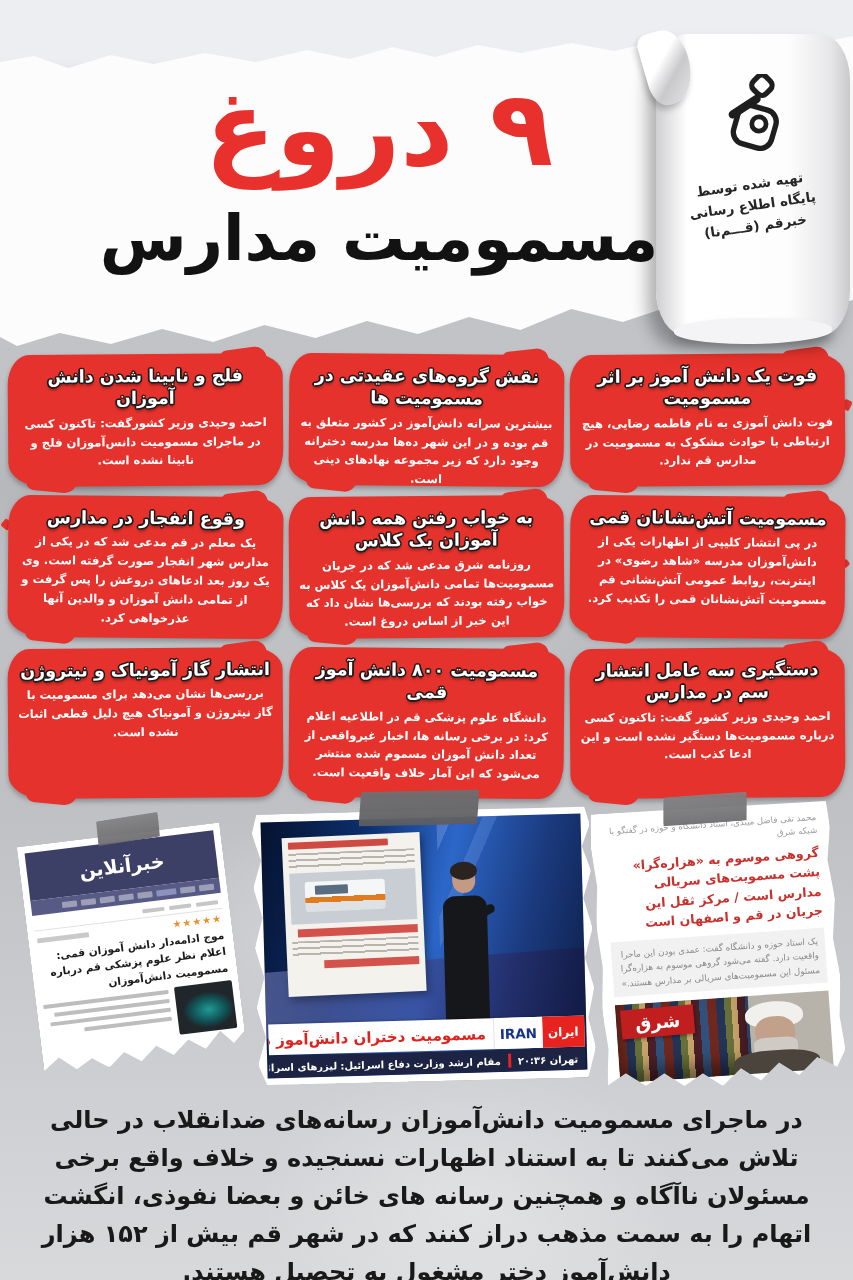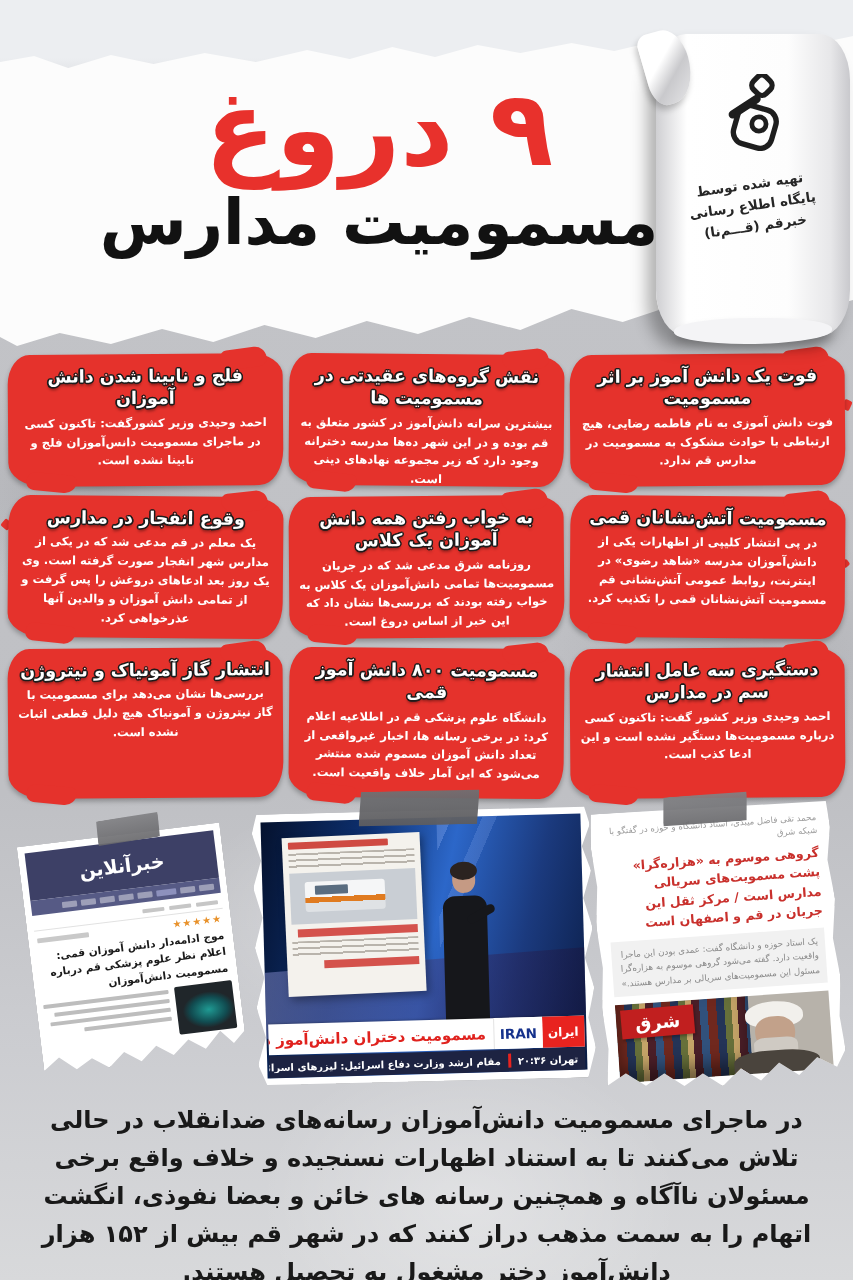--- a/index.html
+++ b/index.html
@@ -16,21 +16,21 @@
   }
   
   .paper{
     position:absolute;top:0;left:0;right:0;height:352px;background:#fcfcfc;z-index:2;
     filter:drop-shadow(0 6px 7px rgba(0,0,0,.32));
     clip-path:polygon(0 62px,4% 56px,8% 68px,13% 55px,18% 64px,24% 53px,30% 62px,36% 50px,41% 59px,46% 47px,51% 57px,56% 45px,61% 53px,67% 43px,72% 51px,77% 41px,83% 49px,89% 39px,95% 45px,100% 36px,
       100% 300px,95% 312px,90% 299px,85% 318px,79% 305px,73% 322px,67% 309px,61% 330px,55% 317px,49% 334px,43% 321px,37% 338px,31% 325px,25% 342px,19% 329px,13% 344px,7% 333px,2% 346px,0 337px);
   }
   .title-wrap{position:absolute;top:76px;left:25px;right:120px;text-align:center;z-index:3;}
   .title-1{font-size:104px;font-weight:bold;color:#e8312c;line-height:1.02;letter-spacing:1px;}
-  .title-2{font-size:63px;font-weight:bold;color:#121212;line-height:1.1;margin-top:6px;}
+  .title-2{font-size:63px;font-weight:bold;color:#121212;line-height:1.1;margin-top:22px;}
   
   .scroll{
     position:absolute;top:34px;right:3px;width:194px;height:302px;z-index:4;
     background:linear-gradient(90deg,#cfcfd2 0%,#ffffff 16%,#fdfdfd 68%,#e7e7e9 90%,#c9c9cd 100%);
     border-radius:30px/46px;box-shadow:-9px 12px 16px rgba(0,0,0,.30);
     display:flex;flex-direction:column;align-items:center;padding-top:40px;
   }
   .scroll::before{
     content:"";position:absolute;left:-12px;top:-4px;width:46px;height:74px;
     background:linear-gradient(135deg,#ffffff 40%,#c9c9cc 62%,#e9e9eb 100%);

